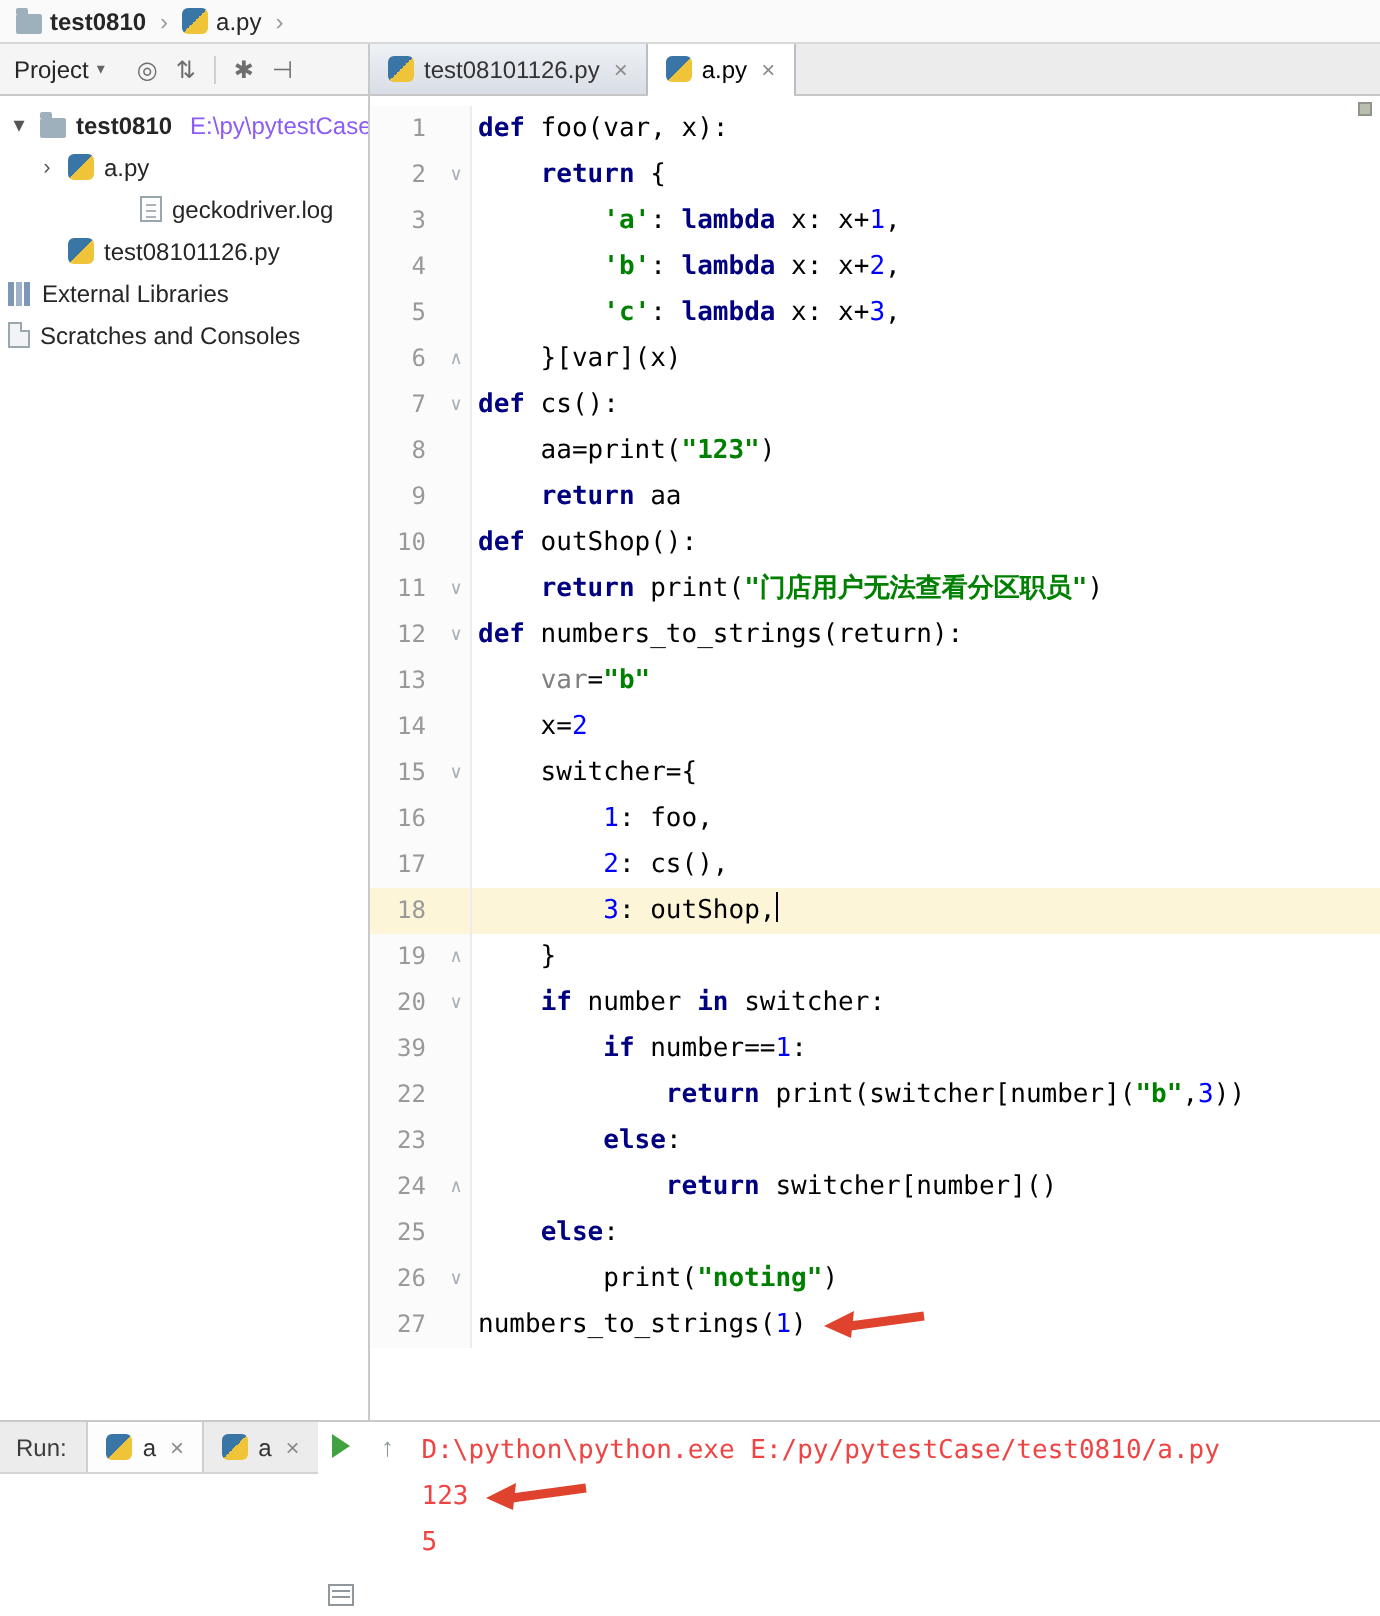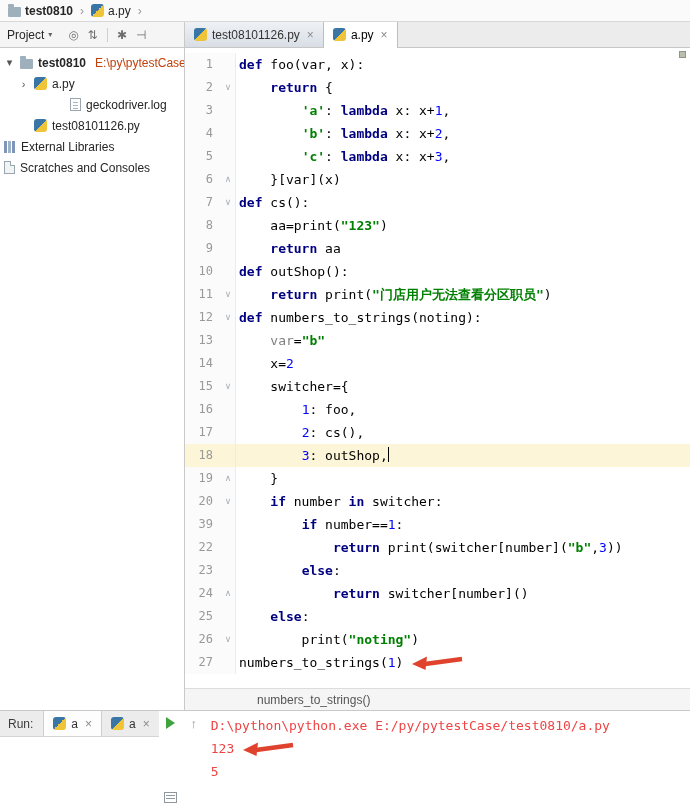--- a/index.html
+++ b/index.html
@@ -23,21 +23,21 @@
 .etab{display:flex;align-items:center;gap:5px;padding:0 9px;font-size:12px;color:#333;background:linear-gradient(#eef1f5,#d9dee6);border-right:1px solid #b9bec6;position:relative}
 .etab.active{background:#fff;color:#000}
 .etab.active::after{content:"";position:absolute;left:0;right:0;bottom:-1px;height:1px;background:#fff}
 .tab-close{color:#8b8b8b;font-size:12px;margin-left:2px}
 
 .main{flex:1;display:flex;min-height:0}
 .tree{width:185px;flex:none;background:#fff;border-right:1px solid #c9c9c9;padding-top:4px;overflow:hidden}
 .tree-row{height:21px;display:flex;align-items:center;gap:5px;white-space:nowrap;overflow:hidden;font-size:12px;color:#262626}
 .tree-arrow{width:11px;flex:none;text-align:center;color:#555;font-size:11px}
 .tree-label.bold{font-weight:bold}
-.tree-path{color:#c2410c;margin-left:4px}
+.tree-path{color:#8b5cf6;margin-left:4px}
 
 .editor-col{flex:1;display:flex;flex-direction:column;min-width:0;background:#fff}
 .editor-body{flex:1;padding-top:5px;overflow:hidden;position:relative}
 .inspect{position:absolute;top:3px;right:4px;width:7px;height:7px;background:#b9bfae;border:1px solid #8f958a}
 .code-row{display:flex;height:23px;line-height:23px}
 .ln{width:36px;flex:none;text-align:right;padding-right:8px;color:#999;font:12px/23px "DejaVu Sans Mono",monospace;background:#fbfbfb}
 .fold{width:15px;flex:none;text-align:center;color:#a7b0b8;font-size:9px;background:#fbfbfb;border-right:1px solid #ececec}
 .code{flex:1;white-space:pre;font:13px/23px "DejaVu Sans Mono",monospace;color:#000;padding-left:3px}
 .code-row.current,.code-row.current .ln,.code-row.current .fold{background:#fcf5d8}
 .t-k{color:#000080;font-weight:bold}
@@ -207,21 +207,21 @@
             <span class="code"><span class="t-k">def</span><span class="t-p"> outShop():</span></span>
           </div>
           <div class="code-row">
             <span class="ln">11</span>
             <span class="fold">∨</span>
             <span class="code"><span class="t-p">    </span><span class="t-k">return</span><span class="t-p"> print(</span><span class="t-s">"门店用户无法查看分区职员"</span><span class="t-p">)</span></span>
           </div>
           <div class="code-row">
             <span class="ln">12</span>
             <span class="fold">∨</span>
-            <span class="code"><span class="t-k">def</span><span class="t-p"> numbers_to_strings(noting):</span></span>
+            <span class="code"><span class="t-k">def</span><span class="t-p"> numbers_to_strings(return):</span></span>
           </div>
           <div class="code-row">
             <span class="ln">13</span>
             <span class="fold"></span>
             <span class="code"><span class="t-p">    </span><span class="t-g">var</span><span class="t-p">=</span><span class="t-s">"b"</span></span>
           </div>
           <div class="code-row">
             <span class="ln">14</span>
             <span class="fold"></span>
             <span class="code"><span class="t-p">    x=</span><span class="t-n">2</span></span>
@@ -288,23 +288,20 @@
           </div>
           <div class="code-row">
             <span class="ln">27</span>
             <span class="fold"></span>
             <span class="code"><span class="t-p">numbers_to_strings(</span><span class="t-n">1</span><span class="t-p">)</span><span class="red-arrow"><svg width="52" height="16" viewBox="0 0 52 16">
                   <path d="M14 10 L51 5" stroke="#e0432d" stroke-width="4.5" fill="none"></path>
                   <polygon points="1,10 16,2.5 14.5,16" fill="#e0432d"></polygon>
                 </svg></span></span>
           </div>
         </div>
-      <div class="crumb-bar">
-        <span>numbers_to_strings()</span>
-      </div>
     </div>
   </div>
 
   <div class="run">
     <div class="run-header">
       <span class="run-label">Run:</span>
       <div class="run-tabs">
           <div class="rtab active">
             <span class="ic ic-python"></span>
             <span>a</span>

